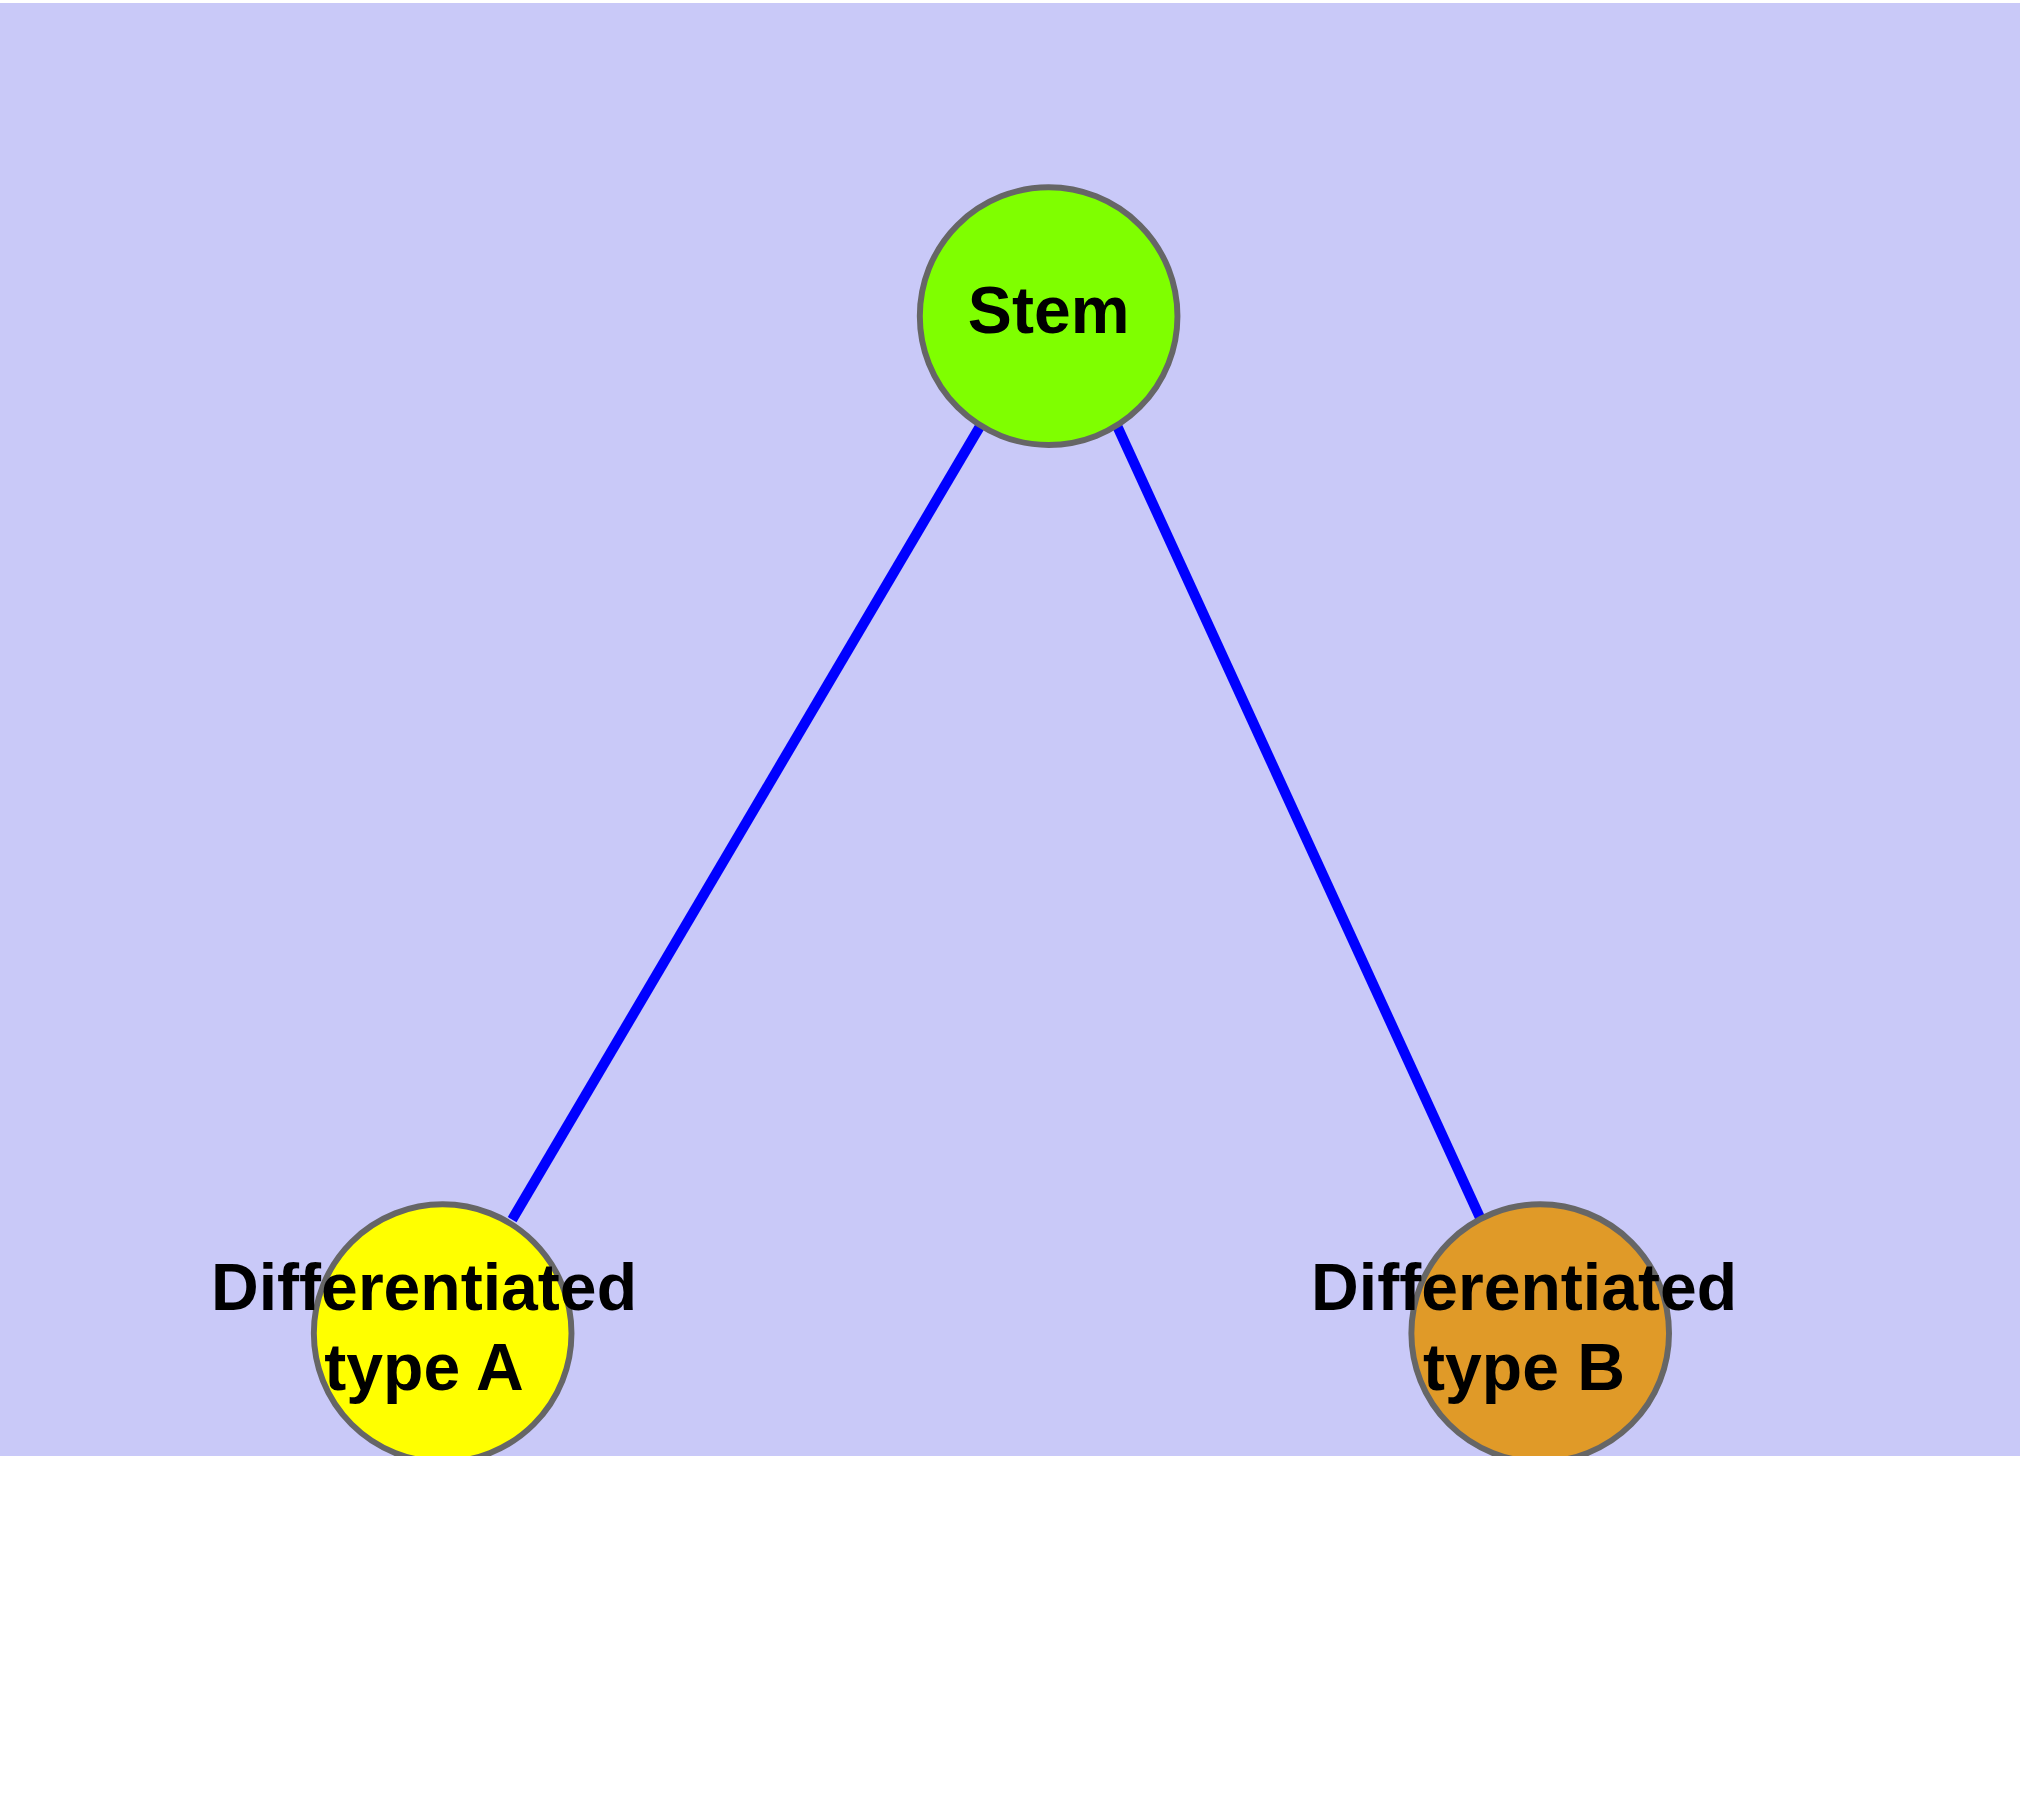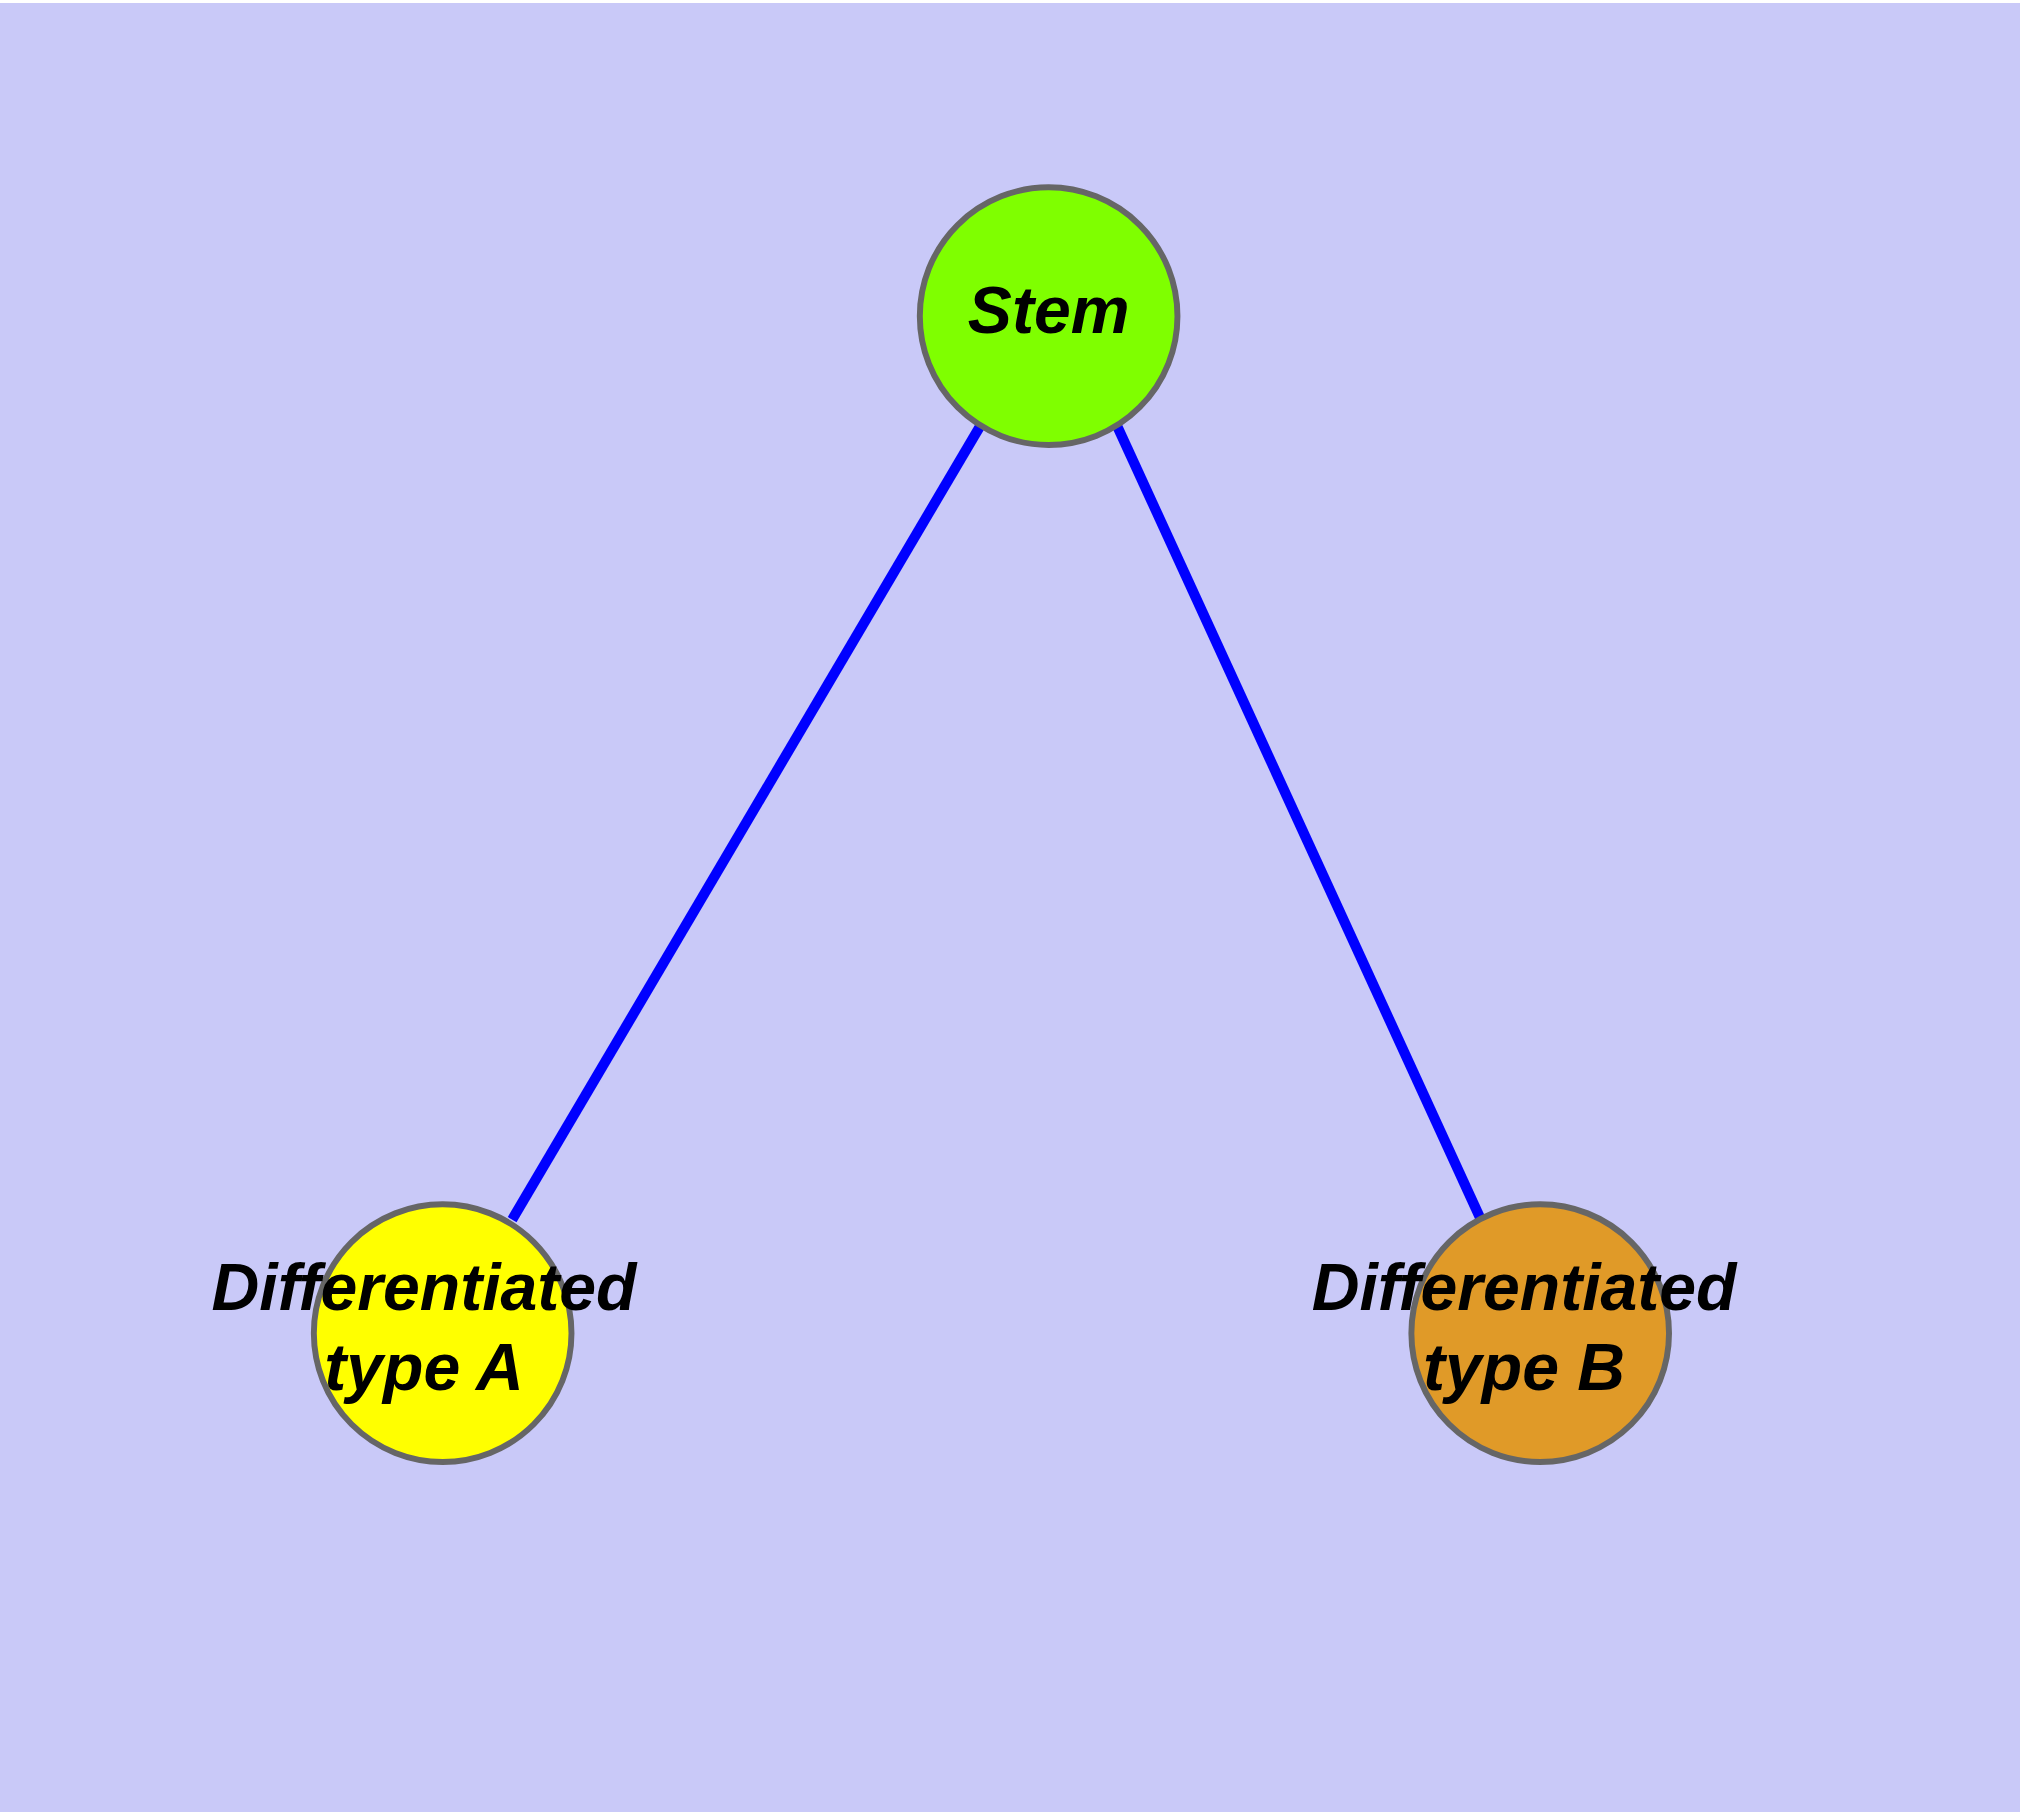--- a/index.html
+++ b/index.html
@@ -33,21 +33,21 @@
   .node-label {
     font-weight: bold;
     fill: #000000;
     text-anchor: middle;
     dominant-baseline: middle;
   }
 </style>
 </head>
 <body>
 
-<div id="canvas" style="width: 2021px; height: 1812px; background: rgb(255, 255, 255); font-style: italic;">
+<div id="canvas" style="width: 2021px; height: 1456px; background: rgb(255, 255, 255);">
   <div id="plot-bg" style="background: rgb(201, 201, 248); width: 2021px;"></div>
 
   <svg id="graph-svg" viewBox="0 0 2384 2138" xmlns="http://www.w3.org/2000/svg">
 
     <g>
       <line class="graph-edge" x1="1156" y1="503" x2="604" y2="1439" stroke="#0000ff" stroke-width="12" stroke-linecap="butt"></line>
       <line class="graph-edge" x1="1318" y1="503" x2="1748" y2="1441" stroke="#0000ff" stroke-width="12" stroke-linecap="butt"></line>
     </g>
 
     <g>

